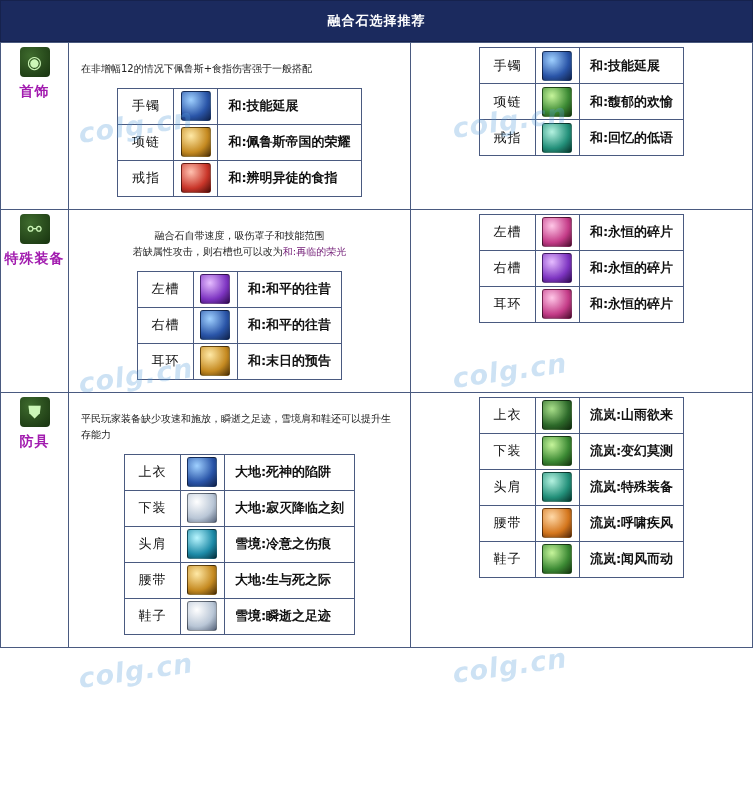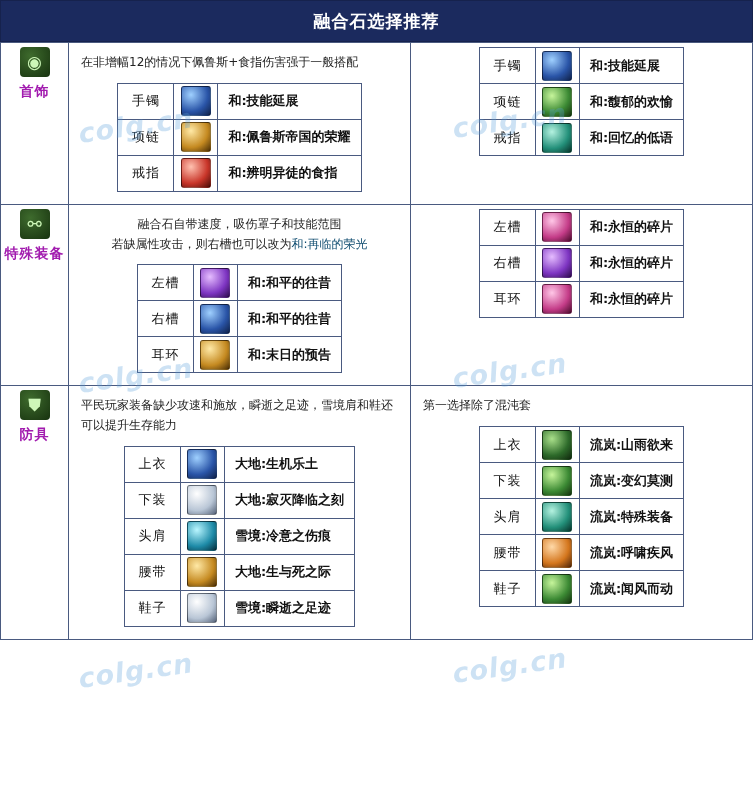--- a/index.html
+++ b/index.html
@@ -19,21 +19,21 @@
   .title-bar {
     height: 42px;
     background: #1b2a5e;
     border: 1px solid #16224d;
     display: flex;
     align-items: center;
     justify-content: center;
   }
   .title-bar .title {
     color: #ffffff;
-    font-size: 17px;
+    font-size: 13px;
     font-weight: bold;
     letter-spacing: 1px;
   }
   
   table.main {
     width: 753px;
     border-collapse: collapse;
     table-layout: fixed;
   }
   table.main > tbody > tr > td {
@@ -71,26 +71,27 @@
     display: flex; align-items: center; justify-content: center;
     font-size: 17px;
     color: #cdf7b8;
   }
   .cat-icon.ring   { background: radial-gradient(circle at 35% 30%, #3e6b2d, #17320f); }
   .cat-icon.spec   { background: radial-gradient(circle at 35% 30%, #3e6b2d, #17320f); }
   .cat-icon.armor  { background: radial-gradient(circle at 35% 30%, #3e6b2d, #17320f); }
 
   .note {
     padding: 10px 12px 6px 12px;
-    font-size: 12px;
+    font-size: 10px;
     line-height: 1.65;
     color: #222;
+    margin-top: 8px;
   }
   .note.center { text-align: center; }
-  .note .red { color: #0c4a6e; }
+  .note .red { color: #701a75; }
 
   
   .gear-wrap { padding: 4px 10px 12px 10px; display: flex; justify-content: center; }
   table.gear {
     border-collapse: collapse;
     table-layout: fixed;
   }
   table.gear td {
     border: 1px solid #4a5a80;
     height: 36px;
@@ -278,21 +279,21 @@
             </div>
           </td>
           <td class="col">
             <div class="note">平民玩家装备缺少攻速和施放，瞬逝之足迹，雪境肩和鞋还可以提升生存能力</div>
             <div class="gear-wrap">
               <table class="gear">
                 <tbody>
                   <tr>
                     <td class="slot">上衣</td>
                     <td class="icon"><span class="item-icon ic-blue"></span></td>
-                    <td class="name">大地:生机乐土</td>
+                    <td class="name">大地:死神的陷阱</td>
                   </tr>
                   <tr>
                     <td class="slot">下装</td>
                     <td class="icon"><span class="item-icon ic-white"></span></td>
                     <td class="name wrap">大地:寂灭降临之刻</td>
                   </tr>
                   <tr>
                     <td class="slot">头肩</td>
                     <td class="icon"><span class="item-icon ic-cyan"></span></td>
                     <td class="name">雪境:冷意之伤痕</td>
@@ -305,21 +306,20 @@
                   <tr>
                     <td class="slot">鞋子</td>
                     <td class="icon"><span class="item-icon ic-white"></span></td>
                     <td class="name">雪境:瞬逝之足迹</td>
                   </tr>
                 </tbody>
               </table>
             </div>
           </td>
           <td class="col">
-            <div class="note">第一选择除了混沌套</div>
             <div class="gear-wrap">
               <table class="gear">
                 <tbody>
                   <tr>
                     <td class="slot">上衣</td>
                     <td class="icon"><span class="item-icon ic-darkgreen"></span></td>
                     <td class="name">流岚:山雨欲来</td>
                   </tr>
                   <tr>
                     <td class="slot">下装</td>

